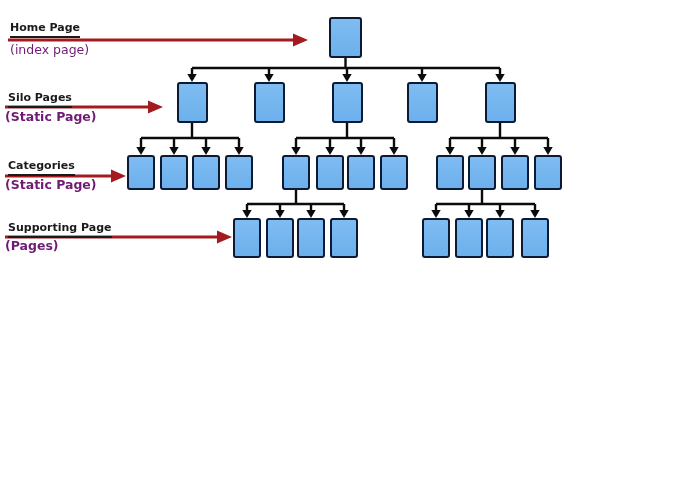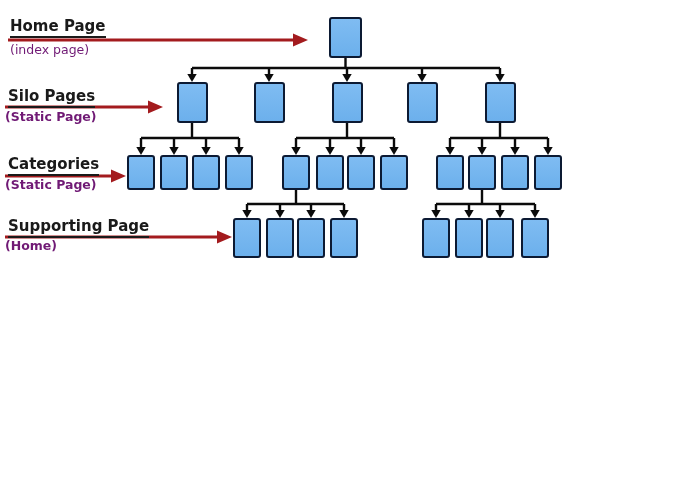--- a/index.html
+++ b/index.html
@@ -9,21 +9,21 @@
   }
   #connector-layer{position:absolute;left:0;top:0;width:679px;height:478px;}
   #nodes-layer{position:absolute;left:0;top:0;width:679px;height:478px;}
   .node{
     position:absolute;border:2px solid #0c1a33;border-radius:3px;
     background:linear-gradient(180deg,#7fbcf2 0%,#6cb0ec 100%);
     box-sizing:border-box;
   }
   .lbl{position:absolute;color:#1a1a1a;white-space:nowrap;}
   .lbl .t{
-    display:inline-block;font-size:15px;font-weight:bold;line-height:1.15;
+    display:inline-block;font-size:11px;font-weight:bold;line-height:1.15;
     border-bottom:2px solid #1a1a1a;padding-bottom:1px;
   }
   .sub{position:absolute;color:#701a75;font-size:12.5px;font-weight:bold;line-height:1.15;white-space:nowrap;}
   .sub.reg{font-weight:normal;}
 </style>
 </head>
 <body>
 
 <div class="canvas">
   <svg id="connector-layer" viewBox="0 0 679 478">
@@ -138,14 +138,14 @@
   <div class="sub" style="left:5px;top:110px;">(Static Page)</div>
 
   <div class="lbl" style="left:8px;top:154px;">
     <span class="t">Categories</span>
   </div>
   <div class="sub" style="left:5px;top:178px;">(Static Page)</div>
 
   <div class="lbl" style="left:8px;top:216px;">
     <span class="t">Supporting Page</span>
   </div>
-  <div class="sub" style="left:5px;top:239px;">(Home)</div>
+  <div class="sub" style="left:5px;top:239px;">(Pages)</div>
 </div>
 
 </body></html>

